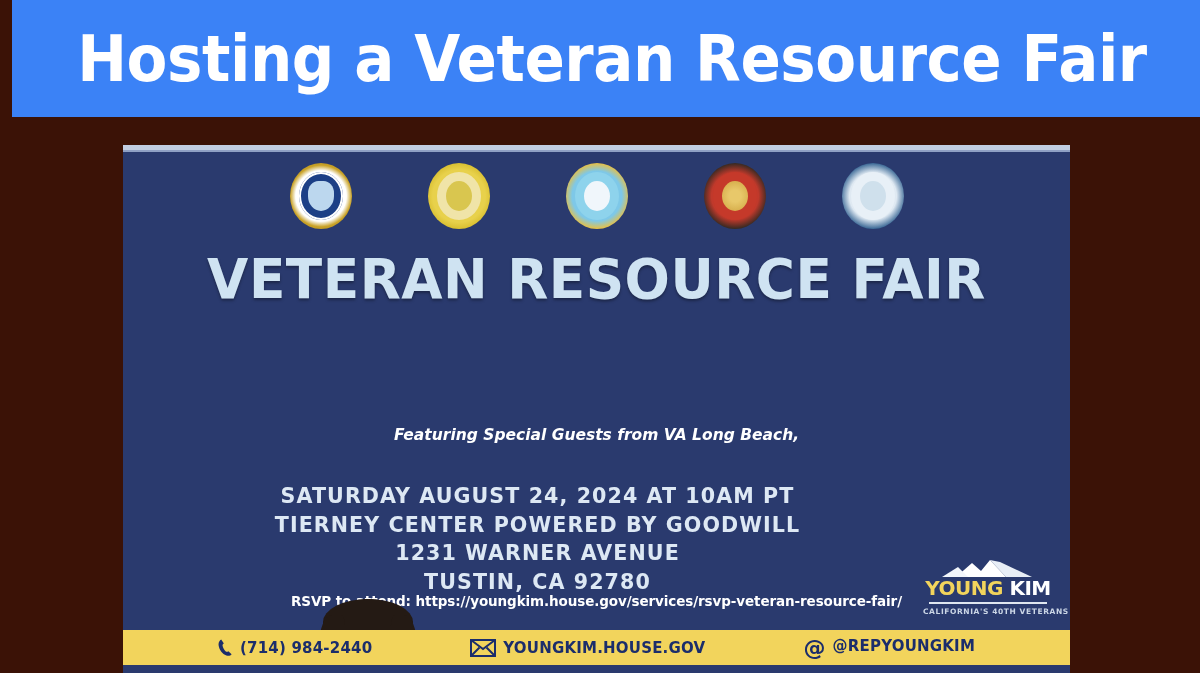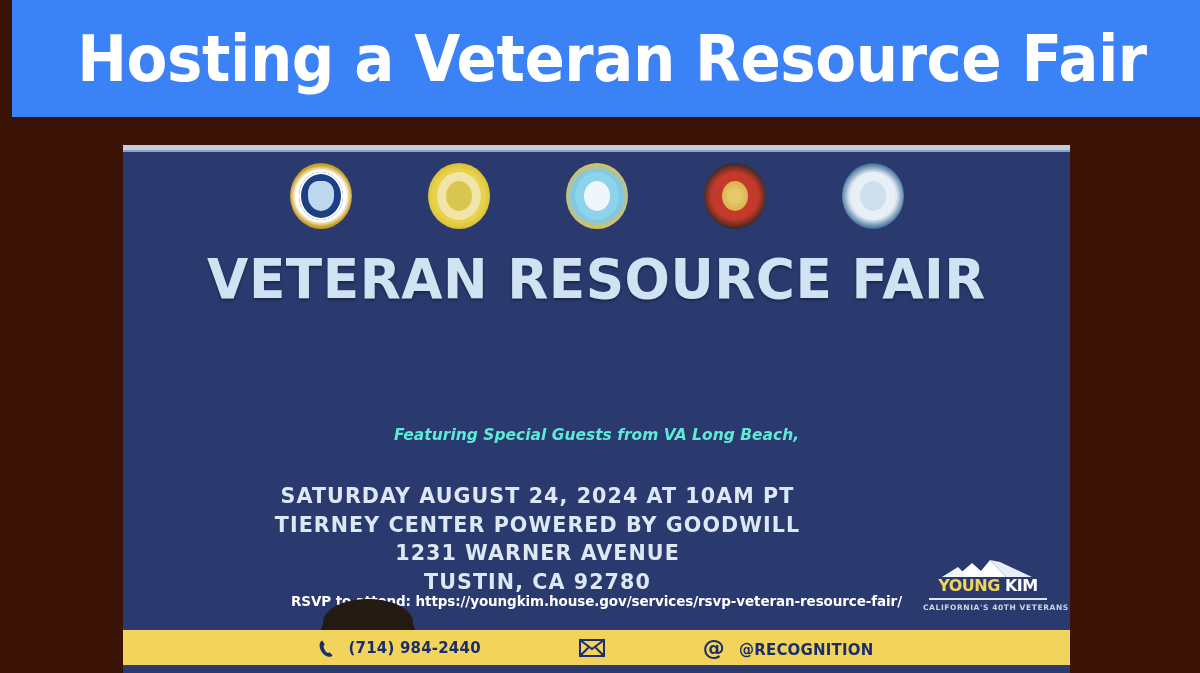--- a/index.html
+++ b/index.html
@@ -119,21 +119,21 @@
 
   
   .featuring {
     position:absolute; left:0; top:279px; width:947px; text-align:center;
   }
   .featuring-line {
     font-family:"DejaVu Sans", sans-serif;
     font-weight:bold; font-style:italic;
     font-size:15.5px;
     line-height:1.45;
-    color:#5eead4;
+    color:#ffffff;
     white-space:nowrap;
     text-align:center;
   }
 
   
   .details {
     position:absolute; left:0; top:337px; width:829px; text-align:center;
   }
   .details-line {
     font-family:"DejaVu Sans", sans-serif;
@@ -159,21 +159,21 @@
 
   
   .logo {
     position:absolute; left:800px; top:413px; width:130px; text-align:center;
   }
   .logo-mountain { height:19px; position:relative; width:120px; margin:0 auto 1px; }
   .logo-mountain svg { display:block; }
   .logo-name {
     font-family:"DejaVu Sans", sans-serif;
     font-weight:bold;
-    font-size:16px;
+    font-size:20px;
     line-height:1.05;
     letter-spacing:-0.5px;
     white-space:nowrap;
   }
   .logo-name .y { color:#f2d45c; }
   .logo-name .k { color:#ffffff; }
   .logo-rule {
     height:2px; background:#dfe6f0; width:118px; margin:3px auto 3px;
   }
   .logo-tag {
@@ -185,21 +185,21 @@
     white-space:nowrap;
   }
 
   
   .contact-bar {
     position:absolute; left:123px; top:630px; width:947px; height:35px;
     background:#f2d45c;
     display:flex; align-items:center; justify-content:center; gap:98px;
   }
   .contact-item {
-    display:flex; align-items:flex-end; gap:14px;
+    display:flex; align-items:flex-start; gap:7px;
     font-family:"DejaVu Sans", sans-serif;
     font-weight:bold;
     font-size:15px;
     color:#1b2d6b;
     letter-spacing:0.2px;
     white-space:nowrap;
   }
   .contact-item .ci { display:flex; align-items:center; }
   .contact-item svg { display:block; }
   .at-glyph {
@@ -353,21 +353,22 @@
       <span>(714) 984-2440</span>
     </div>
     <div class="contact-item">
       <span class="ci">
         <svg width="26" height="18" viewBox="0 0 26 18">
           <rect x="1" y="1" width="24" height="16" fill="none" stroke="#1b2d6b" stroke-width="2"></rect>
           <path d="M1 1 L13 10 L25 1" fill="none" stroke="#1b2d6b" stroke-width="2"></path>
           <path d="M1 17 L9.5 8.5 M25 17 L16.5 8.5" fill="none" stroke="#1b2d6b" stroke-width="2"></path>
         </svg>
       </span>
+      <span>YOUNGKIM.HOUSE.GOV</span>
     </div>
     <div class="contact-item">
       <span class="ci at-glyph">@</span>
-      <span>@RECOGNITION</span>
+      <span>@REPYOUNGKIM</span>
     </div>
   </div>
   <div class="bar-bottom"></div>
 
 </div>
 
 </body></html>

